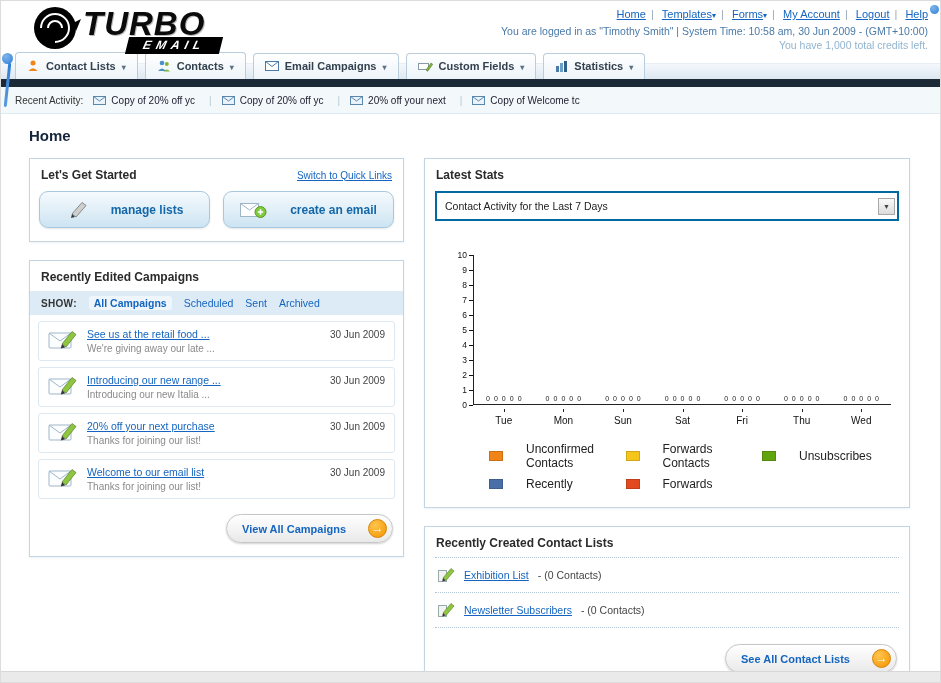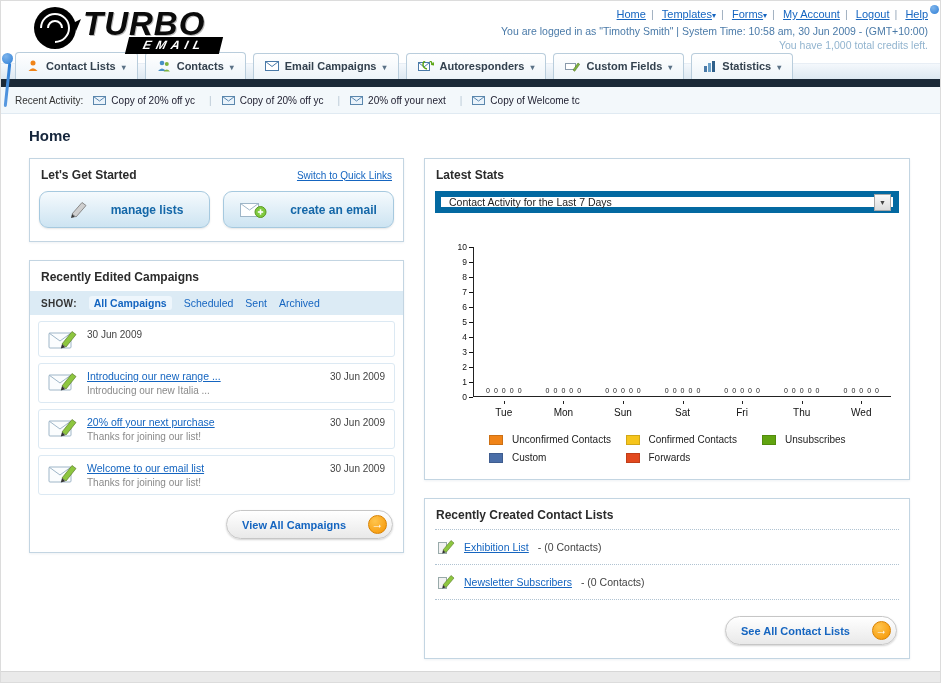--- a/index.html
+++ b/index.html
@@ -81,40 +81,40 @@
   .pill-btn { display:flex; align-items:center; gap:22px; background:linear-gradient(#ffffff,#e9e9e9);
               border:1px solid #c6c6c6; border-radius:15px; padding:4px 5px 4px 15px; font-size:11px;
               font-weight:bold; color:#1565c0; box-shadow:0 1px 2px rgba(0,0,0,.18); cursor:pointer; }
   .arrow-circle { width:19px; height:19px; border-radius:50%; flex:none;
                   background:radial-gradient(circle at 35% 30%, #ffc54d, #f59300);
                   color:#fff; display:flex; align-items:center; justify-content:center;
                   font-size:12px; font-weight:bold; border:1px solid #d98200; }
   .arrow-circle::after { content:"→"; margin-top:-1px; }
 
   
-  .stats-select { margin:2px 10px 8px; border:6px solid #0369a1; height:22px; display:flex; align-items:center;
+  .stats-select { margin:2px 10px 8px; border:2px solid #0369a1; height:30px; display:flex; align-items:center;
                   justify-content:space-between; padding:0 2px 0 8px; font-size:10.5px; color:#222;
                   background:#fff; cursor:pointer; }
   .select-arrow { width:17px; height:17px; background:linear-gradient(#fafafa,#dcdcdc); border:1px solid #a8a8a8;
                   display:flex; align-items:center; justify-content:center; color:#444; }
   .select-arrow::after { content:"▼"; font-size:7px; }
   .chart-wrap { padding:26px 18px 4px 22px; }
   .chart-body { display:flex; align-items:flex-start; }
   .y-axis { display:flex; flex-direction:column; justify-content:space-between; align-items:flex-end;
             width:26px; height:158px; margin-top:-4px; font-size:8.5px; color:#111; flex:none; }
   .ytick { display:flex; align-items:center; gap:2px; line-height:8px; }
   .ydash { display:inline-block; width:4px; height:1px; background:#111; }
   .plot { position:relative; flex:1; border-left:1px solid #222; border-bottom:1px solid #222; height:150px; background:#fff; }
   .zero-row { position:absolute; bottom:2px; left:0; right:0; display:flex; }
   .zero-group { flex:1; display:flex; justify-content:center; gap:4px; font-size:7px; color:#222; }
   .x-axis { display:flex; margin-left:27px; font-size:10px; color:#111; }
   .x-label { flex:1; text-align:center; padding-top:6px; position:relative; }
   .x-label::before { content:""; position:absolute; top:0; left:50%; width:1px; height:3px; background:#222; }
   .legend { display:flex; flex-wrap:wrap; padding:12px 10px 16px 64px; row-gap:7px; }
-  .legend-item { display:flex; align-items:center; gap:9px; font-size:10px; color:#222; width:33.3%; }
+  .legend-item { display:flex; align-items:center; gap:23px; font-size:12px; color:#222; width:33.3%; }
   .legend-swatch { width:14px; height:10px; flex:none; border:1px solid rgba(0,0,0,.15); }
 
   
   .cl-sep { border-bottom:1px dotted #b0c3d2; margin:0 10px; }
   .cl-item { display:flex; align-items:center; gap:9px; padding:9px 13px; font-size:10.5px; }
   .cl-name { color:#1565c0; text-decoration:underline; cursor:pointer; }
   .cl-count { color:#444; }
   .see-all-row { display:flex; justify-content:flex-end; padding:16px 12px 13px; }
 
   .footer-bar { position:absolute; bottom:0; left:0; right:0; height:11px; background:#eaeaea; border-top:1px solid #d7d7d7; }
@@ -171,30 +171,20 @@
       </svg>
     <span>Contacts</span>
       <span class="tab-arrow"></span>
   </div>
   <div class="tab">
     <svg width="14" height="10">
         <rect x="0.5" y="0.5" width="13" height="9" fill="#fff" stroke="#4a7aa8"></rect>
         <path d="M0.5 0.5 L7 5.5 L13.5 0.5" fill="none" stroke="#4a7aa8"></path>
       </svg>
     <span>Email Campaigns</span>
-      <span class="tab-arrow"></span>
-  </div>
-  <div class="tab">
-    <svg width="16" height="11">
-        <rect x="0.5" y="1.5" width="11" height="8" fill="#fff" stroke="#4a7aa8"></rect>
-        <path d="M0.5 1.5 L6 6 L11.5 1.5" fill="none" stroke="#4a7aa8"></path>
-        <path d="M9 8 a4.5 4.5 0 1 1 5 -4" fill="none" stroke="#5aa411" stroke-width="1.5"></path>
-        <path d="M15.5 1 l1.5 3.5 l-4 -0.5 Z" fill="#5aa411"></path>
-      </svg>
-    <span>Autoresponders</span>
       <span class="tab-arrow"></span>
   </div>
   <div class="tab">
     <svg width="15" height="11">
         <rect x="0.5" y="2.5" width="10" height="6" fill="#fff" stroke="#8899aa"></rect>
         <path d="M8 9 L13 2 L14.7 3.3 L9.7 10.3 Z" fill="#7fb43c" stroke="#55772a" stroke-width="0.6"></path>
       </svg>
     <span>Custom Fields</span>
       <span class="tab-arrow"></span>
   </div>
@@ -287,20 +277,24 @@
           <span class="filter-link">Archived</span>
         </div>
 
         <div class="campaign-item">
           <svg class="ci-icon" width="30" height="21">
               <rect x="1" y="4" width="22" height="15" rx="1" fill="#fbfdfe" stroke="#9fb6c8"></rect>
               <path d="M1 4 L12 12 L23 4" fill="none" stroke="#9fb6c8"></path>
               <path d="M14 15 L24 2.5 L28 5.5 L18 18 Z" fill="#8dc63f" stroke="#5a7a2a" stroke-width="0.7"></path>
               <path d="M14 15 L12.8 19.5 L17.3 18.3 Z" fill="#333"></path>
             </svg>
+          <div class="ci-text">
+            <a class="ci-title">See us at the retail food ...</a>
+            <div class="ci-subtitle">We're giving away our late ...</div>
+          </div>
           <span class="ci-date">30 Jun 2009</span>
         </div>
 
         <div class="campaign-item">
           <svg class="ci-icon" width="30" height="21">
               <rect x="1" y="4" width="22" height="15" rx="1" fill="#fbfdfe" stroke="#9fb6c8"></rect>
               <path d="M1 4 L12 12 L23 4" fill="none" stroke="#9fb6c8"></path>
               <path d="M14 15 L24 2.5 L28 5.5 L18 18 Z" fill="#8dc63f" stroke="#5a7a2a" stroke-width="0.7"></path>
               <path d="M14 15 L12.8 19.5 L17.3 18.3 Z" fill="#333"></path>
             </svg>
@@ -470,29 +464,29 @@
               <div class="x-label">Wed</div>
             </div>
         </div>
         <div class="legend">
             <div class="legend-item">
               <span class="legend-swatch" style="background: rgb(240, 132, 24);"></span>
               <span>Unconfirmed Contacts</span>
             </div>
             <div class="legend-item">
               <span class="legend-swatch" style="background: rgb(246, 197, 28);"></span>
-              <span>Confirmed Contacts</span>
+              <span>Forwards Contacts</span>
             </div>
             <div class="legend-item">
               <span class="legend-swatch" style="background: rgb(97, 164, 16);"></span>
               <span>Unsubscribes</span>
             </div>
             <div class="legend-item">
               <span class="legend-swatch" style="background: rgb(74, 110, 168);"></span>
-              <span>Custom</span>
+              <span>Recently</span>
             </div>
             <div class="legend-item">
               <span class="legend-swatch" style="background: rgb(226, 73, 30);"></span>
               <span>Forwards</span>
             </div>
           </div>
       </section>
 
       <section class="panel">
         <div class="panel-header">

